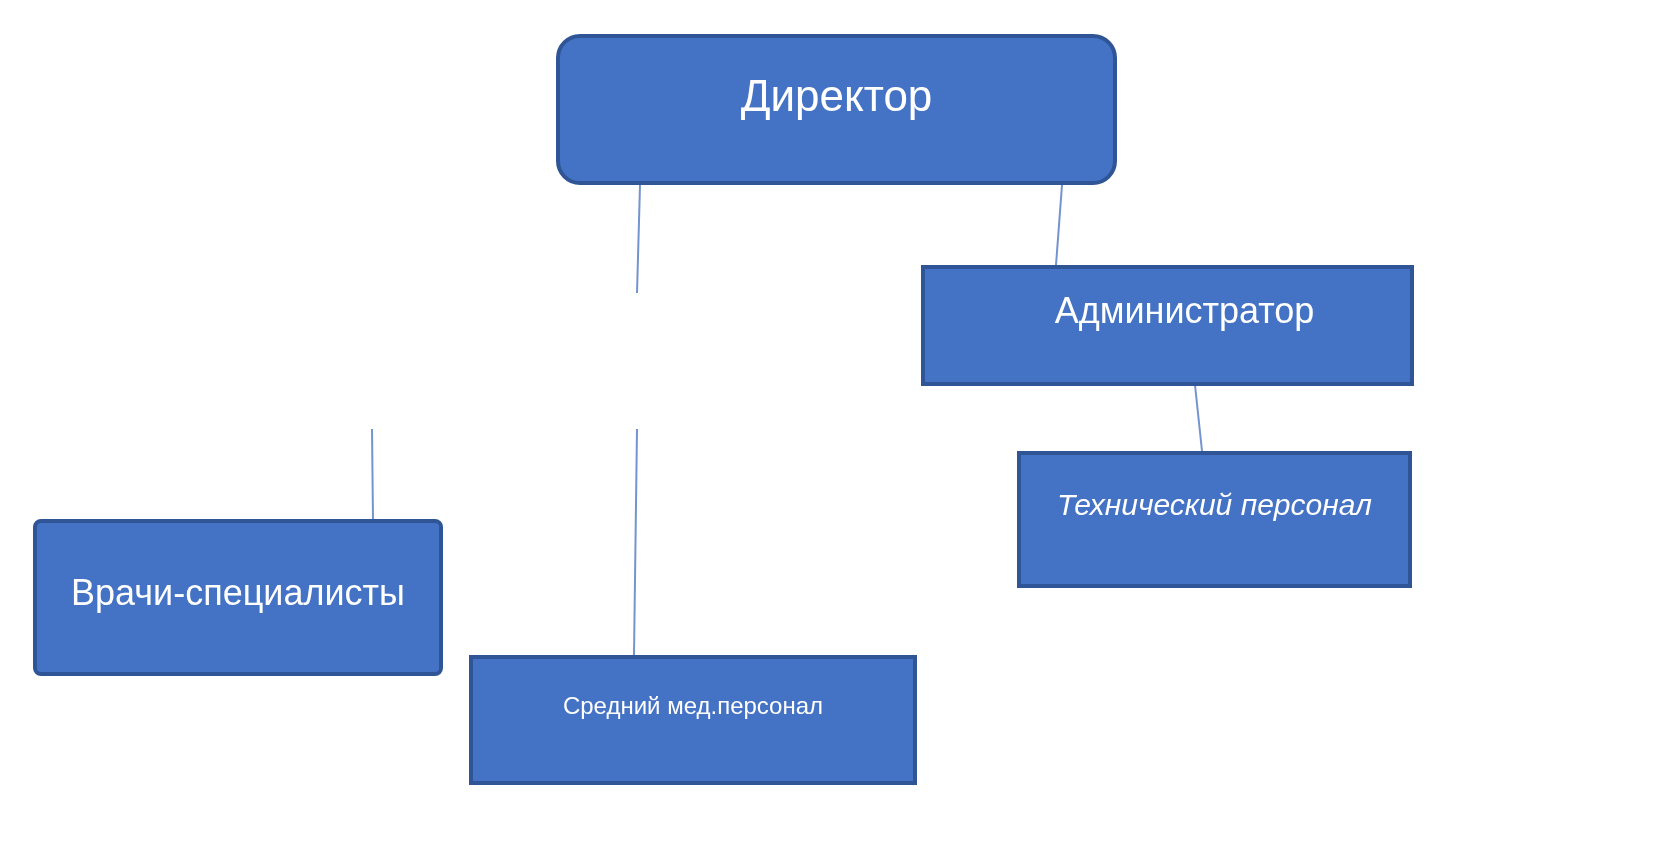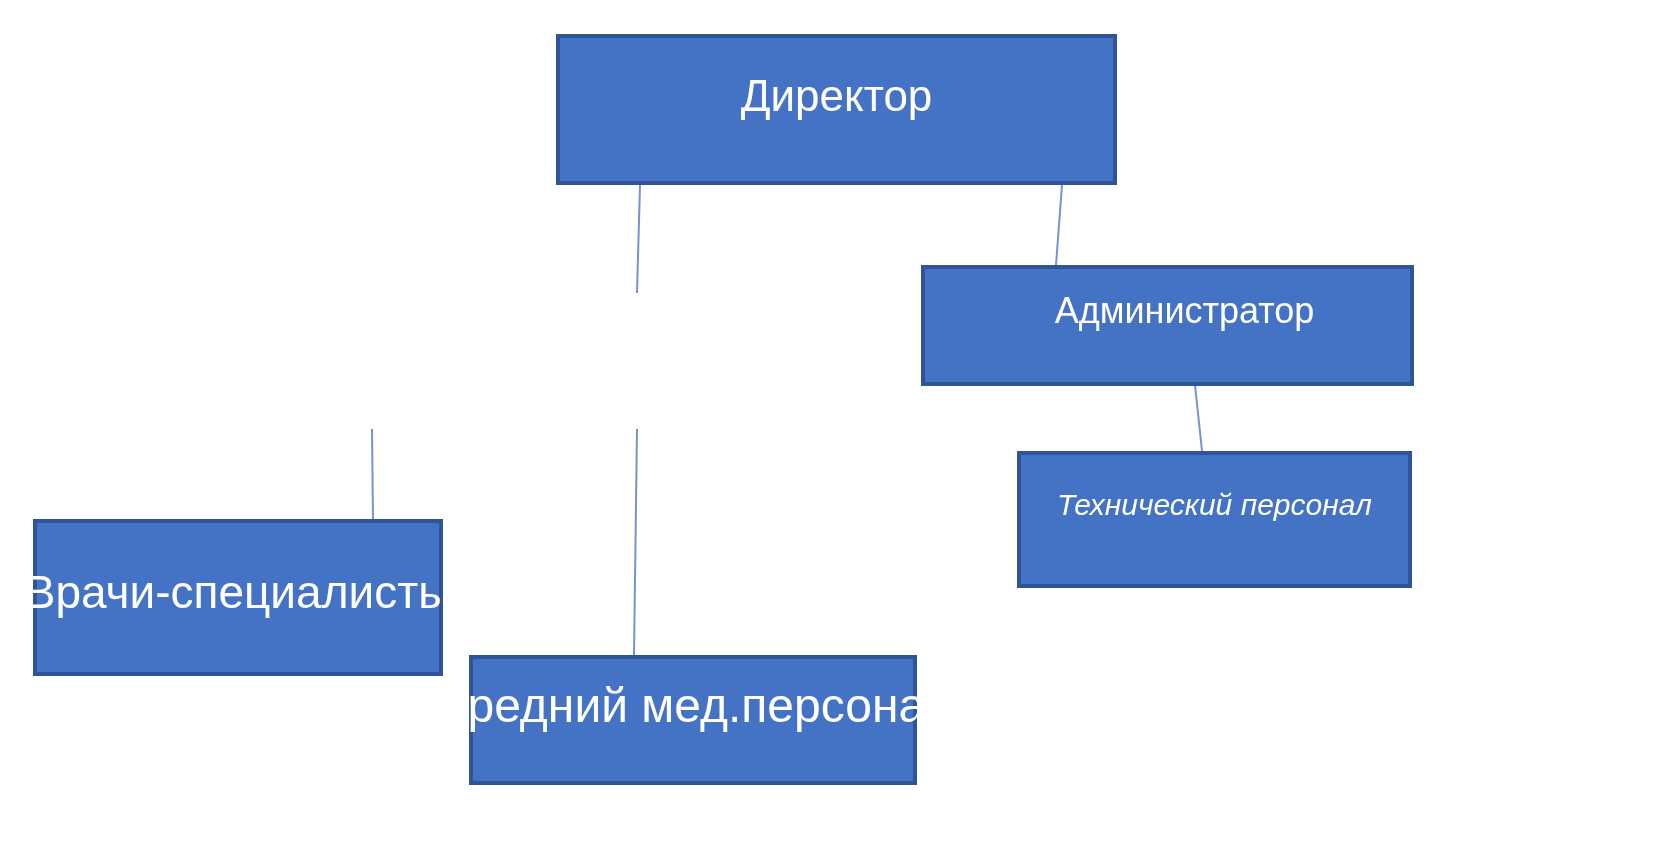--- a/index.html
+++ b/index.html
@@ -34,25 +34,25 @@
     border: 4px solid var(--node-border, #2f5597);
     color: var(--node-text, #ffffff);
     display: flex;
     align-items: center;
     justify-content: center;
     text-align: center;
     line-height: 1.15;
     white-space: nowrap;
   }
   
-  .node-director    { left: 556px;  top: 34px;  width: 561px; height: 151px; font-size: 44px; padding-bottom: 26px; }
+  .node-director    { left: 556px;  top: 34px;  width: 561px; height: 151px; font-size: 44px; padding-bottom: 26px; border-radius: 24px; }
   .node-chief       { left: 313px;  top: 293px; width: 423px; height: 136px; font-size: 40px; padding-bottom: 28px; }
   .node-admin       { left: 921px;  top: 265px; width: 493px; height: 121px; font-size: 36px; padding-bottom: 30px; padding-left: 34px; }
-  .node-specialists { left: 33px;   top: 519px; width: 410px; height: 157px; font-size: 46px; padding-bottom: 10px; }
-  .node-midlevel    { left: 469px;  top: 655px; width: 448px; height: 130px; font-size: 48px; padding-bottom: 28px; }
+  .node-specialists { left: 33px;   top: 519px; width: 410px; height: 157px; font-size: 36px; padding-bottom: 10px; border-radius: 8px; }
+  .node-midlevel    { left: 469px;  top: 655px; width: 448px; height: 130px; font-size: 24px; padding-bottom: 28px; }
   .node-technical   { left: 1017px; top: 451px; width: 395px; height: 137px; font-size: 30px; padding-bottom: 28px; font-style: italic; }
 </style>
 </head>
 <body>
 
 <div class="canvas" style="--node-fill: #4472c4; --node-border: #2f5597; --connector: #7494cf; --node-text: #ffffff; --bg: #ffffff;">
 
   <svg class="connectors" viewBox="0 0 1653 856" xmlns="http://www.w3.org/2000/svg">
     <line x1="640" y1="185" x2="637" y2="293"></line>
     <line x1="1062" y1="185" x2="1056" y2="265"></line>

